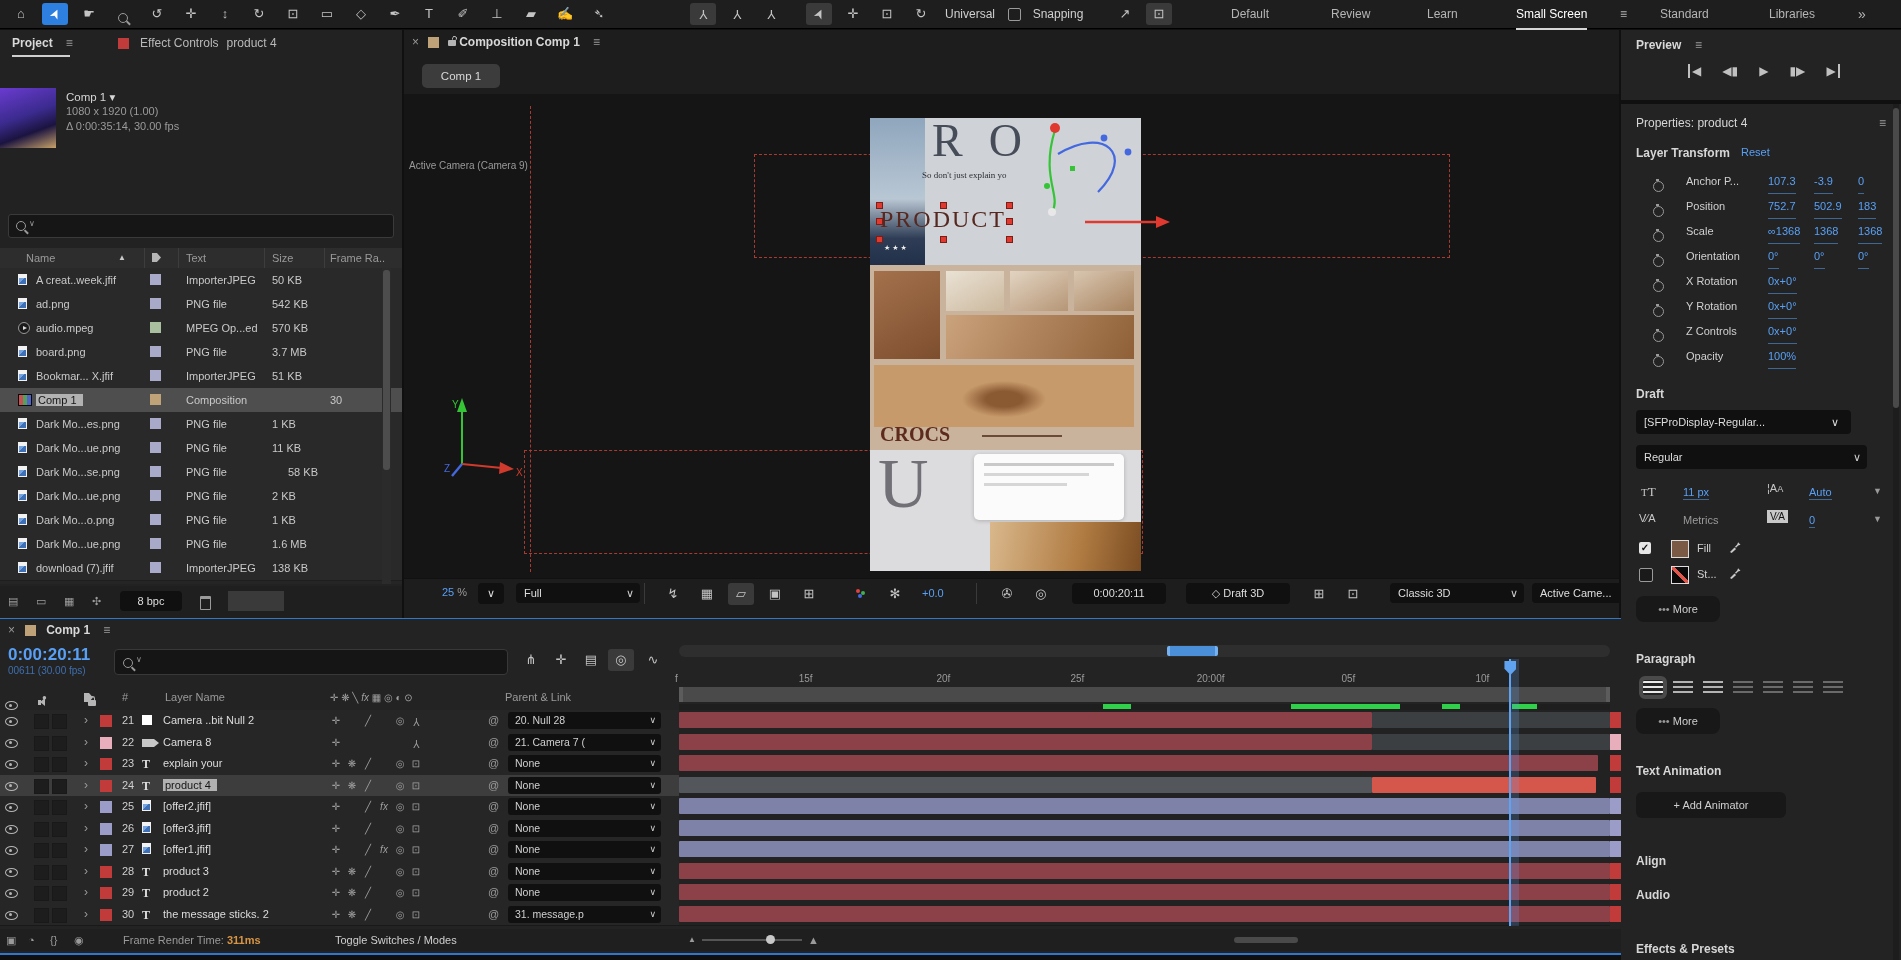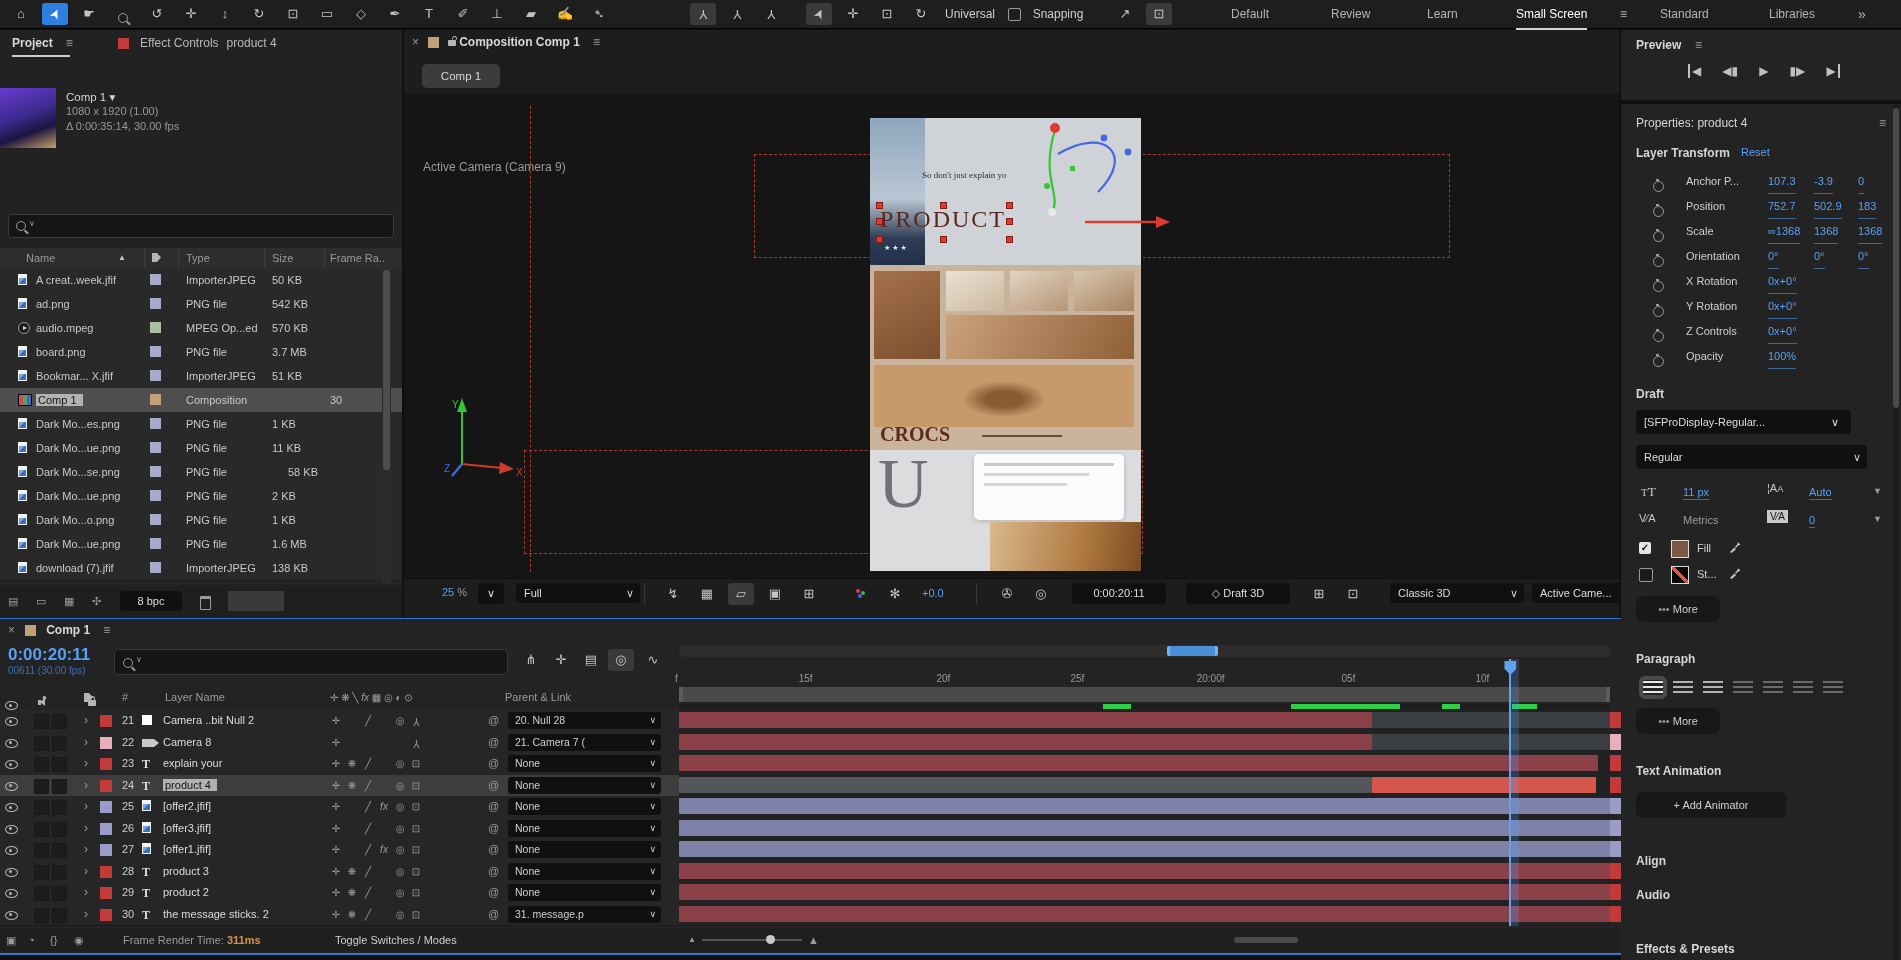--- a/index.html
+++ b/index.html
@@ -146,21 +146,21 @@
 
   <div class="r" style="left:8px;top:184px;width:384px;height:22px;background:#161616;border:1px solid #3a3a3a;border-radius:3px">
     <span class="mag" style="margin:6px 0 0 7px"></span>
     <span class="dim" style="font-size:8px">∨</span>
   </div>
 
   <div class="r" style="left:0;top:218px;width:402px;height:20px;background:#2d2d2d;border-bottom:1px solid #1a1a1a;line-height:20px">
     <span class="r dim" style="left:26px">Name</span>
     <span class="r" style="left:118px;top:0;color:#c8c8c8;font-size:8px">▲</span>
     <span class="tagico r" style="left:152px;top:5px"></span>
-    <span class="r dim" style="left:186px">Type</span>
+    <span class="r dim" style="left:186px">Text</span>
     <span class="r dim" style="left:272px">Size</span>
     <span class="r dim" style="left:330px">Frame Ra..</span>
     <span class="r" style="left:144px;top:0;width:1px;height:20px;background:#3d3d3d"></span>
     <span class="r" style="left:178px;top:0;width:1px;height:20px;background:#3d3d3d"></span>
     <span class="r" style="left:264px;top:0;width:1px;height:20px;background:#3d3d3d"></span>
     <span class="r" style="left:324px;top:0;width:1px;height:20px;background:#3d3d3d"></span>
   </div>
   <div id="project-rows" class="r" style="left:0;top:238px;width:402px;height:316px;overflow:hidden;background:#252525">
       <div class="prow" style="top: 0px;">
         <span class="c" style="left:18px;top:6px;height:12px;line-height:0"><span class="fico"></span></span>
@@ -276,29 +276,30 @@
   <div class="r nw" style="left:8px;top:5px">
     <span class="dim" style="font-size:12px">×</span>
     <span class="swatch" style="background:#bfa277;width:11px;height:11px;margin:0 6px;vertical-align:-2px"></span>
     <span class="lockico open"></span>
     <span class="tabtxt" style="">Composition Comp 1</span>
     <span class="menu-glyph" style="margin-left:10px">≡</span>
   </div>
   <div class="r" style="left:18px;top:34px;width:78px;height:24px;background:#3c3c3c;border-radius:5px;text-align:center;line-height:24px;color:#d8d8d8;font-size:11.5px">Comp 1</div>
 
   <div class="r" style="left:0;top:64px;width:1215px;height:484px;background:#151515;overflow:hidden">
-    <span class="r dim" style="left:19px;top:66px;font-size:12px">Active Camera (Camera 9)</span>
+    <span class="r dim" style="left:5px;top:66px;font-size:10px">Active Camera (Camera 9)</span>
 
     <div class="dashred" style="left:350px;top:60px;width:694px;height:102px"></div>
     <div class="dashred" style="left:120px;top:356px;width:617px;height:102px;border-width:1px"></div>
     <div class="dashred" style="left:126px;top:12px;width:0;height:466px;border-right:none;border-top:none;border-bottom:none"></div>
 
     <div class="r" style="left:466px;top:24px;width:271px;height:453px;background:#cfd3d8">
 
       <div class="r" style="left:0;top:0;width:55px;height:147px;background:linear-gradient(180deg,#8fa6bd,#b9c7d4 55%,#2e3d55 82%,#22304a)"></div>
+      <div class="r" style="left:62px;top:-4px;width:200px;font-family:'Liberation Serif',serif;font-size:46px;color:#474d58;letter-spacing:26px">RO</div>
       <div class="r" style="left:52px;top:52px;width:210px;font-family:'Liberation Serif',serif;font-size:9px;color:#2d2d33">So don't just explain yo</div>
       <div class="r" style="left:10px;top:88px;font-family:'Liberation Serif',serif;font-size:24px;color:#57281f;letter-spacing:2px">PRODUCT</div>
       <div class="r" style="left:14px;top:126px;color:#f0f0f0;font-size:7px">★ ★ ★</div>
 
       <span class="handle" style="left:6px;top:84px"></span>
         <span class="handle" style="left:70px;top:84px"></span>
         <span class="handle" style="left:136px;top:84px"></span>
       <span class="handle" style="left:6px;top:100px"></span>
         <span class="handle" style="left:136px;top:100px"></span>
       <span class="handle" style="left:6px;top:118px"></span>

